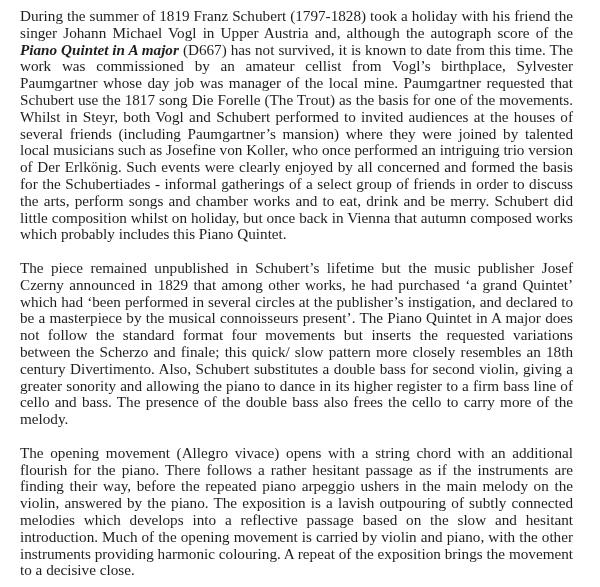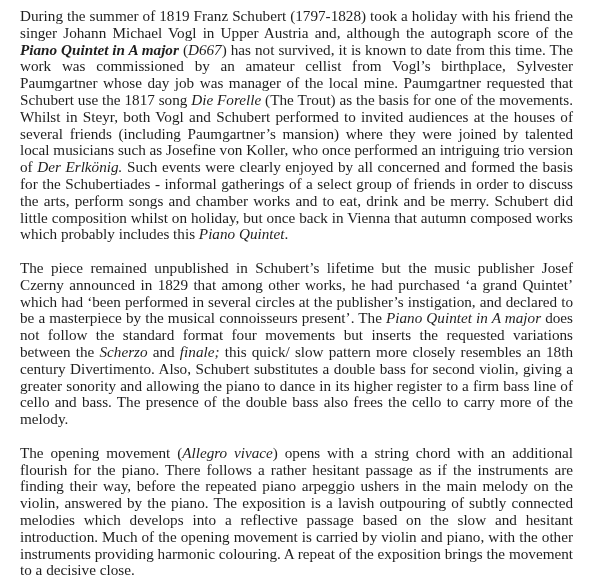--- a/index.html
+++ b/index.html
@@ -20,21 +20,21 @@
     width: 553px;
     font-family: "Liberation Serif", "DejaVu Serif", serif;
     font-size: 15.2px;
     line-height: 16.8px;
     color: #1e1e1e;
     text-align: justify;
   }
   .page p {
     margin: 0 0 16.8px 0;
   }
-  .i { font-style: italic; }
+  .i { }
   .bi { font-style: italic; font-weight: bold; }
 </style>
 </head>
 <body>
 
 <div class="page">
   <p>
     <span>During the summer of 1819 Franz Schubert (1797-1828) took a holiday with his friend the singer Johann Michael Vogl in Upper Austria and, although the autograph score of the </span><span class="bi">Piano Quintet in A major</span><span> (</span><span class="i">D667</span><span>) has not survived, it is known to date from this time.  The work was commissioned by an amateur cellist from Vogl’s birthplace, Sylvester Paumgartner whose day job was manager of the local mine.  Paumgartner requested that Schubert use the 1817 song </span><span class="i">Die Forelle</span><span> (The Trout) as the basis for one of the movements. Whilst in Steyr, both Vogl and Schubert performed to invited audiences at the houses of several friends (including Paumgartner’s mansion) where they were joined by talented local musicians such as Josefine von Koller, who once performed an intriguing trio version of </span><span class="i">Der Erlkönig.</span><span>  Such events were clearly enjoyed by all concerned and formed the basis for the Schubertiades - informal gatherings of a select group of friends in order to discuss the arts, perform songs and chamber works and to eat, drink and be merry.  Schubert did little composition whilst on holiday, but once back in Vienna that autumn composed works which probably includes this </span><span class="i">Piano Quintet</span><span>.</span>
   </p>
   <p>

